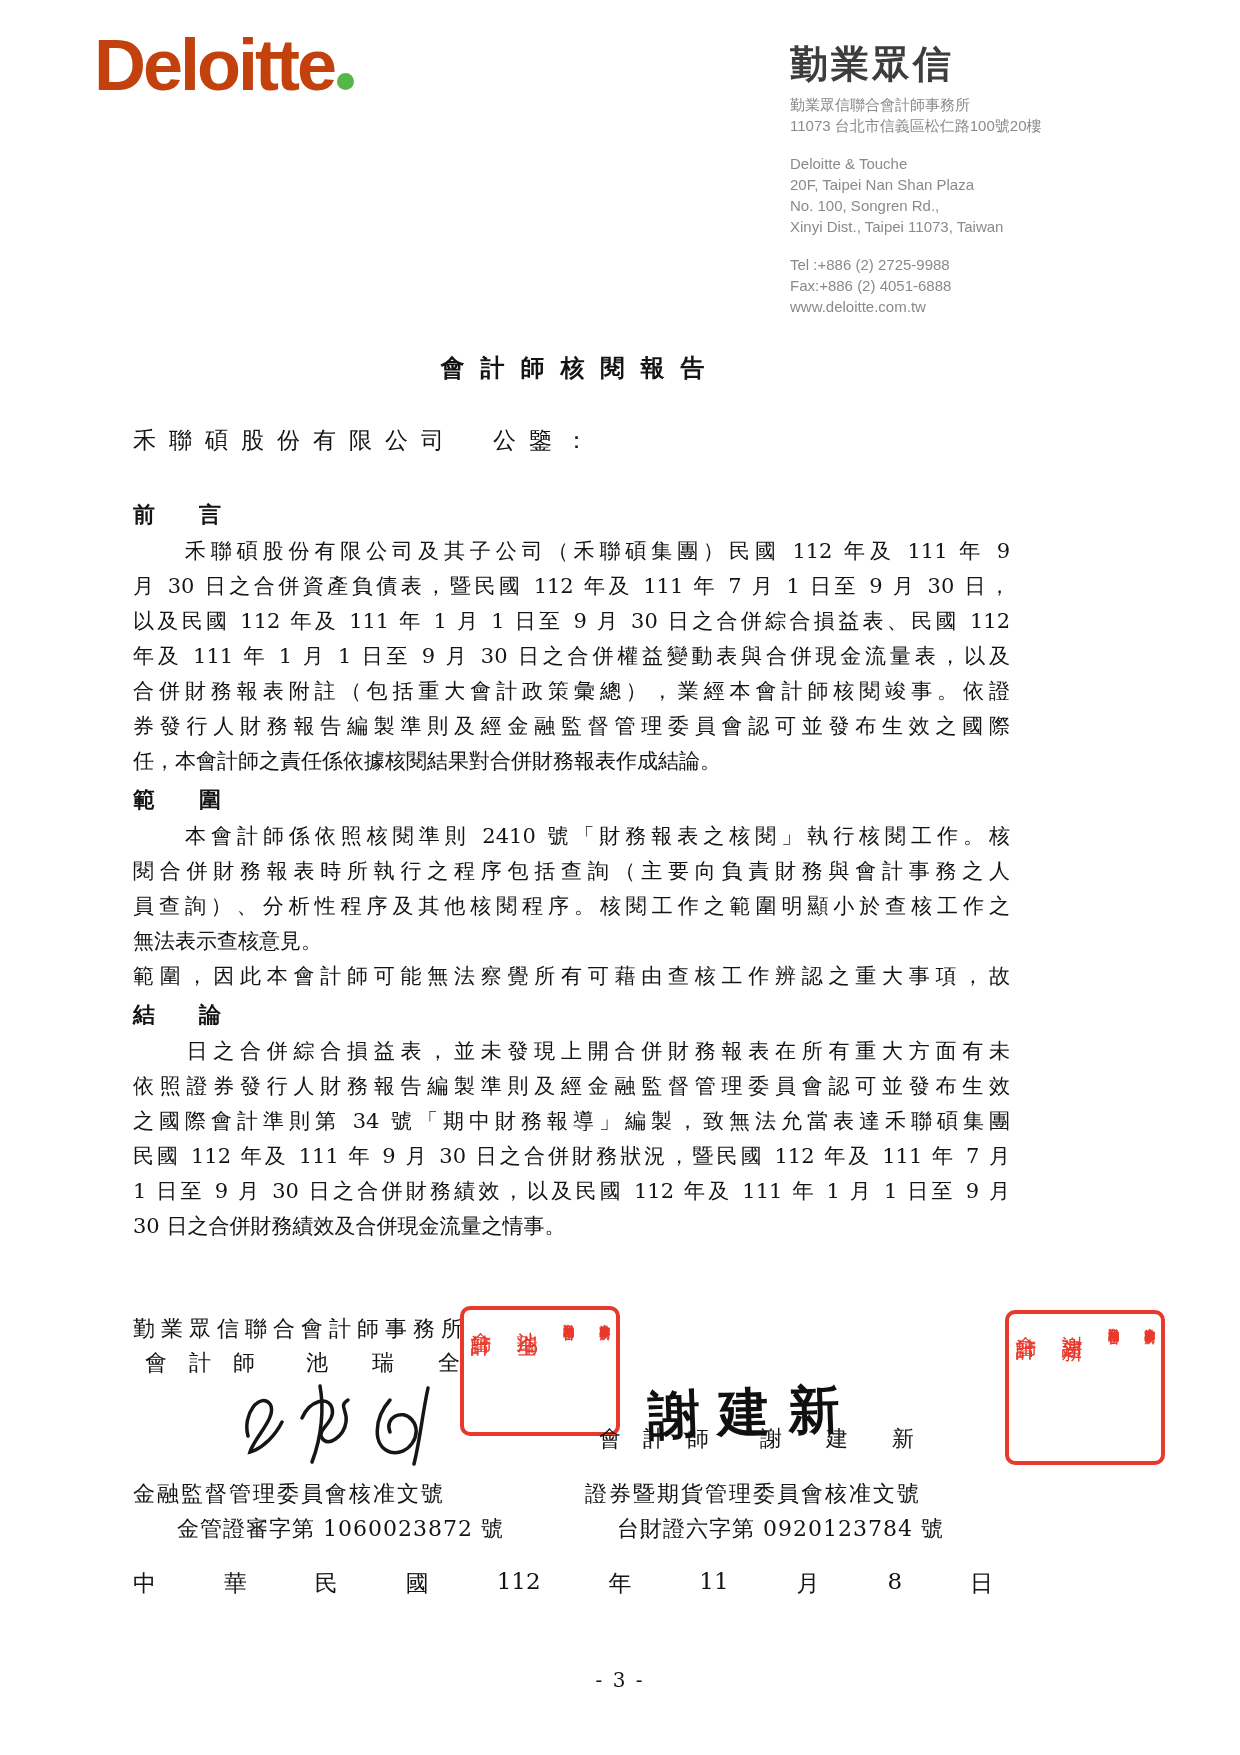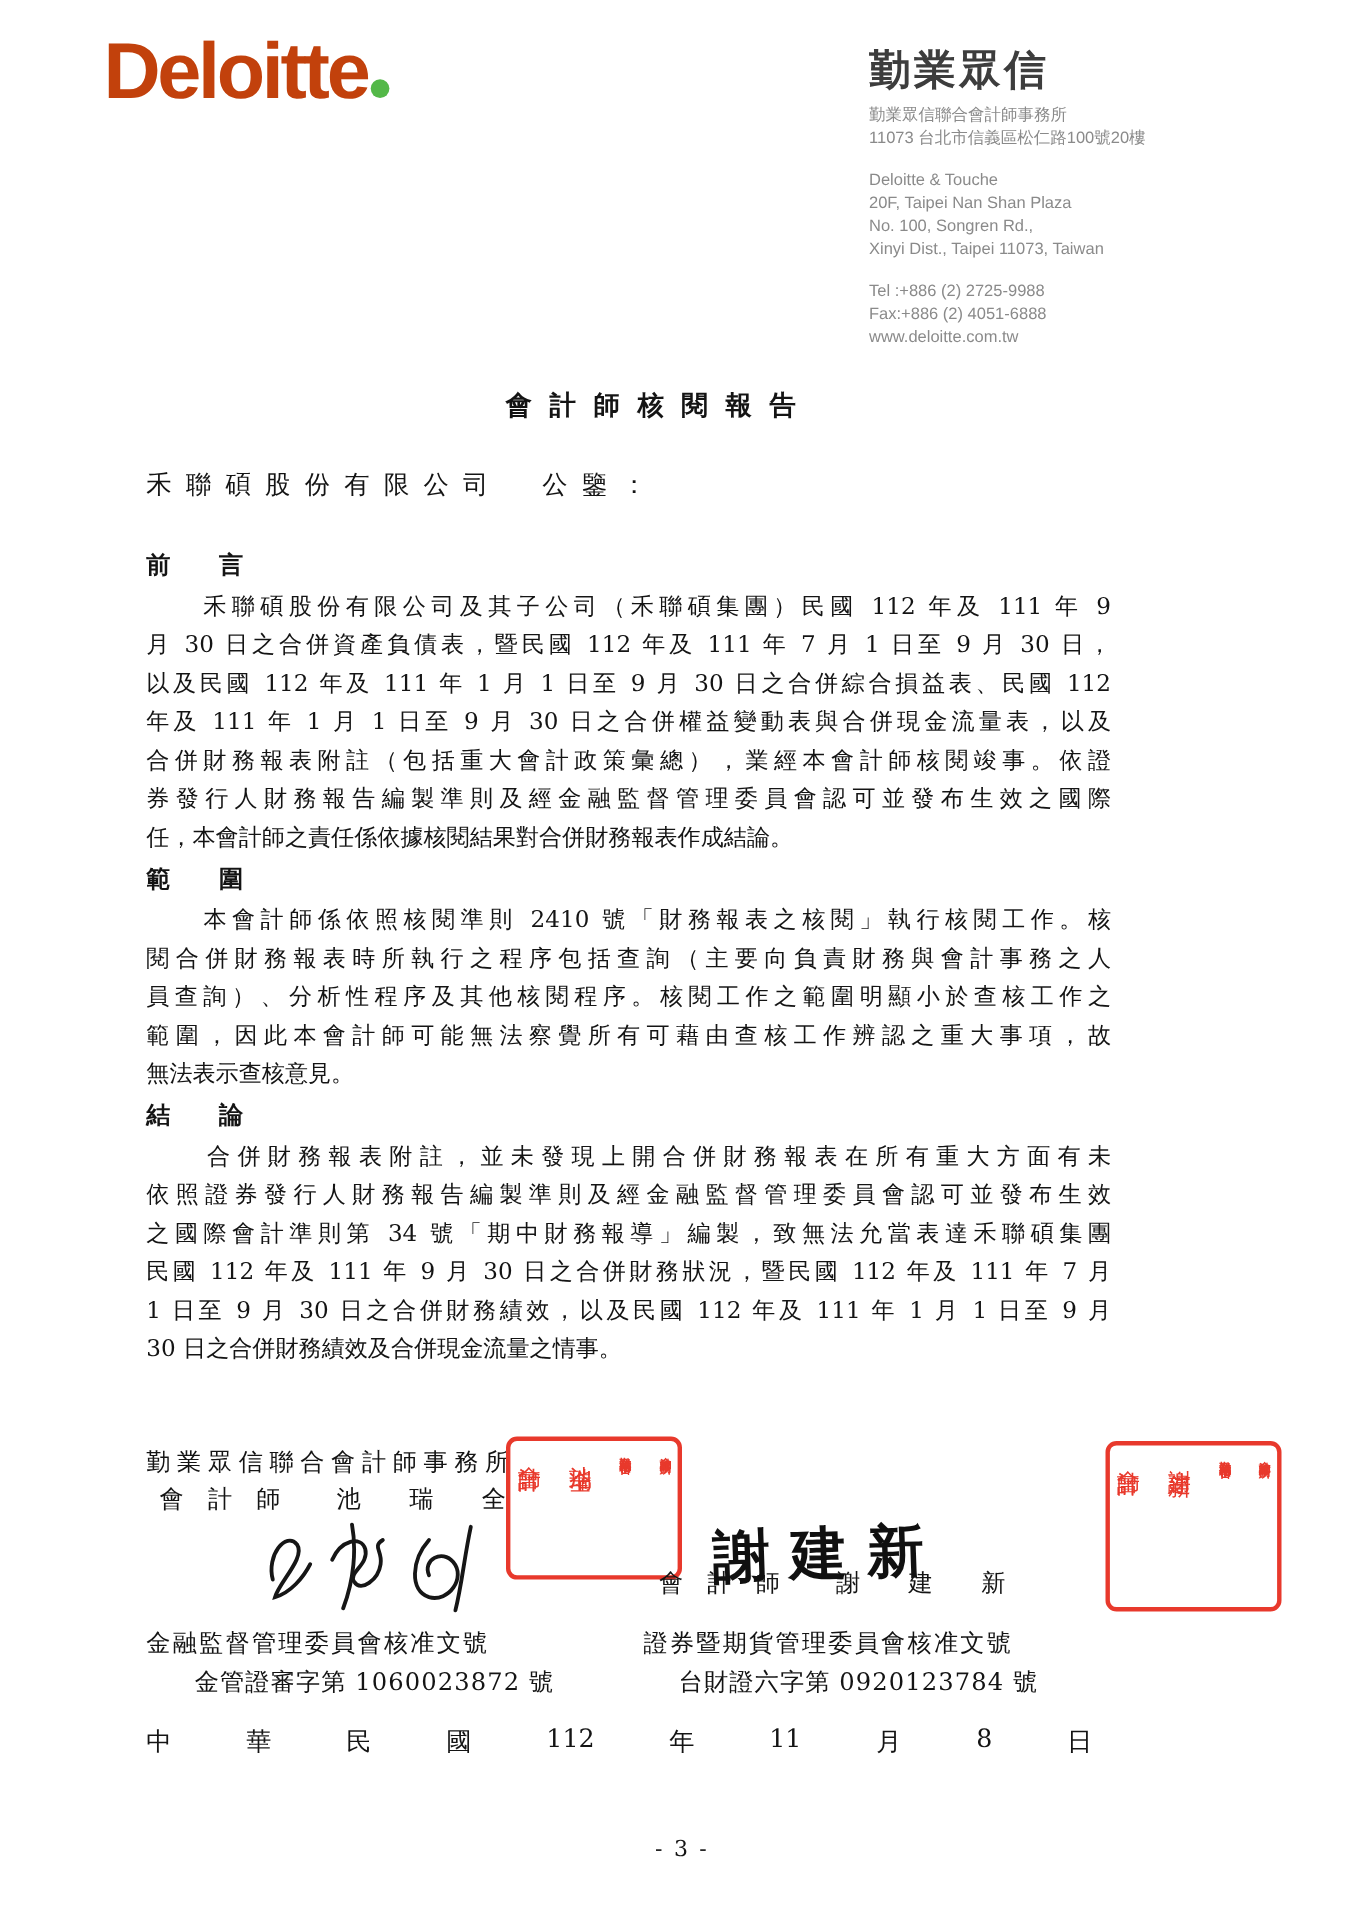--- a/index.html
+++ b/index.html
@@ -17,21 +17,21 @@
   .firm-block{
     position:absolute;left:790px;top:42px;width:360px;
     font-family:"Liberation Sans","DejaVu Sans",sans-serif;
   }
   .firm-name-zh{font-size:38px;font-weight:bold;color:#3d3d3d;letter-spacing:3px;line-height:44px;}
   .addr-group{margin-top:8px;}
   .addr-group.gap{margin-top:17px;}
   .addr-line{font-size:15px;line-height:21px;color:#8a8a8a;}
   
   .doc-title{
-    position:absolute;left:141px;top:352px;width:877px;text-align:center;
+    position:absolute;left:122px;top:352px;width:877px;text-align:center;
     font-size:24px;font-weight:bold;letter-spacing:16px;text-indent:40px;white-space:nowrap;
   }
   .addressee{
     position:absolute;left:133px;top:425px;
     font-size:23px;letter-spacing:13px;white-space:nowrap;
   }
   
   .body-text{position:absolute;left:133px;top:494px;width:877px;}
   .sec-heading{font-size:22px;font-weight:bold;height:40px;line-height:40px;}
   .bline{
@@ -114,25 +114,25 @@
     <div class="bline">以及民國 112 年及 111 年 1 月 1 日至 9 月 30 日之合併綜合損益表、民國 112</div>
     <div class="bline">年及 111 年 1 月 1 日至 9 月 30 日之合併權益變動表與合併現金流量表，以及</div>
     <div class="bline">合併財務報表附註（包括重大會計政策彙總），業經本會計師核閱竣事。依證</div>
     <div class="bline">券發行人財務報告編製準則及經金融監督管理委員會認可並發布生效之國際</div>
     <div class="bline end">任，本會計師之責任係依據核閱結果對合併財務報表作成結論。</div>
 
     <div class="sec-heading">範　　圍</div>
     <div class="bline">　　本會計師係依照核閱準則 2410 號「財務報表之核閱」執行核閱工作。核</div>
     <div class="bline">閱合併財務報表時所執行之程序包括查詢（主要向負責財務與會計事務之人</div>
     <div class="bline">員查詢）、分析性程序及其他核閱程序。核閱工作之範圍明顯小於查核工作之</div>
+    <div class="bline end">無法表示查核意見。</div>
     <div class="bline">範圍，因此本會計師可能無法察覺所有可藉由查核工作辨認之重大事項，故</div>
-    <div class="bline end">無法表示查核意見。</div>
 
     <div class="sec-heading">結　　論</div>
-    <div class="bline">　　合併財務報表附註，並未發現上開合併財務報表在所有重大方面有未</div>
+    <div class="bline">　　日之合併綜合損益表，並未發現上開合併財務報表在所有重大方面有未</div>
     <div class="bline">依照證券發行人財務報告編製準則及經金融監督管理委員會認可並發布生效</div>
     <div class="bline">之國際會計準則第 34 號「期中財務報導」編製，致無法允當表達禾聯碩集團</div>
     <div class="bline">民國 112 年及 111 年 9 月 30 日之合併財務狀況，暨民國 112 年及 111 年 7 月</div>
     <div class="bline">1 日至 9 月 30 日之合併財務績效，以及民國 112 年及 111 年 1 月 1 日至 9 月</div>
     <div class="bline end">30 日之合併財務績效及合併現金流量之情事。</div>
   </div>
 
   <div class="sig-firm">勤業眾信聯合會計師事務所</div>
 
   <div class="sig-row sig-row-left">

